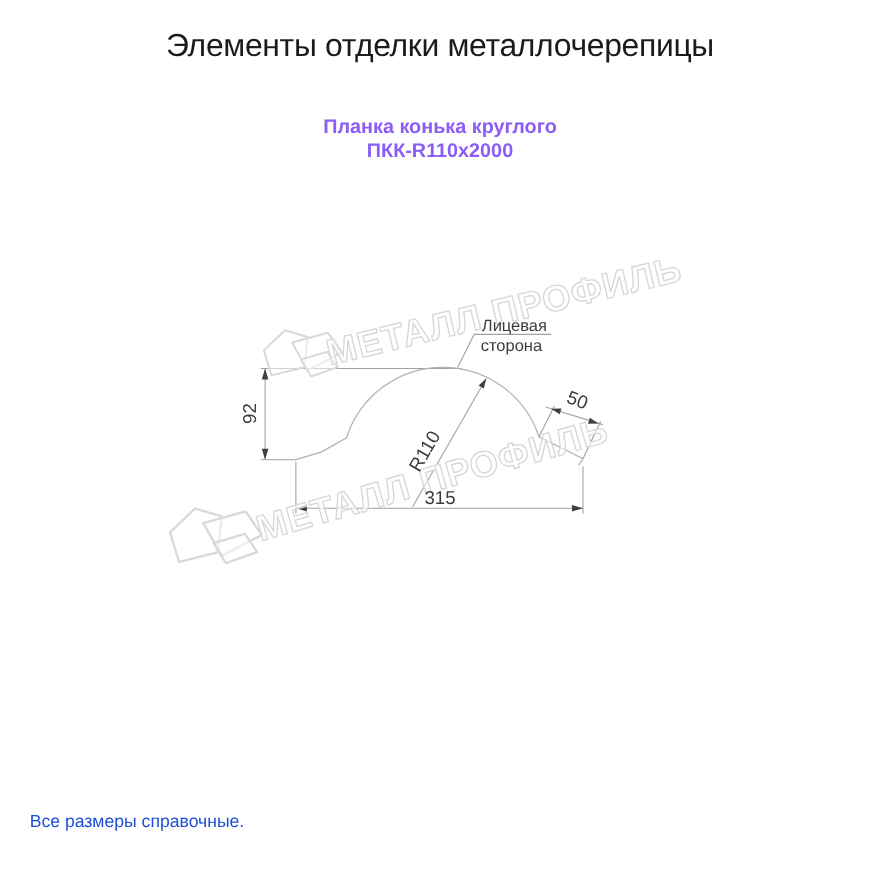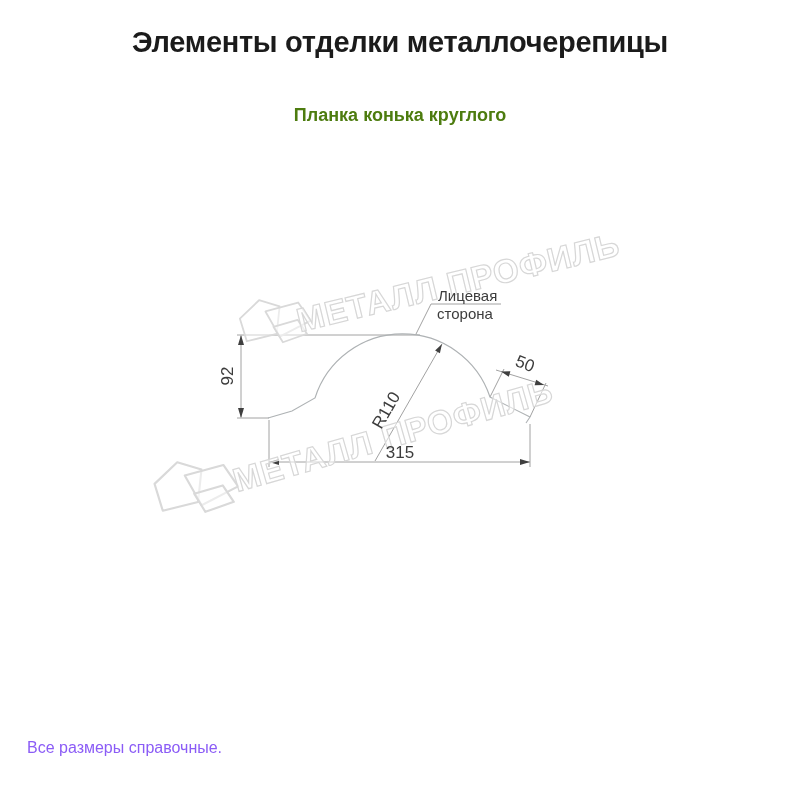--- a/index.html
+++ b/index.html
@@ -2,29 +2,29 @@
 <html><head>
 <meta charset="utf-8">
 <style>
   html,body{margin:0;padding:0;background:#ffffff;}
   .page{
     position:relative;width:800px;height:800px;background:#ffffff;overflow:hidden;
     font-family:"Liberation Sans",sans-serif;
   }
   .title{
     position:absolute;left:0;top:26px;width:800px;text-align:center;
-    font-size:29px;font-weight:bold;color:#1b1b1b;letter-spacing:-0.3px;
+    font-size:29px;font-weight:normal;color:#1b1b1b;letter-spacing:-0.3px;
   }
   .subtitle{
     position:absolute;left:0;top:104px;width:800px;text-align:center;
-    font-size:18px;font-weight:bold;color:#4d7c0f;line-height:22px;
+    font-size:18px;font-weight:bold;color:#8b5cf6;line-height:22px;
   }
   .footer{
     position:absolute;left:27px;top:736px;
-    font-size:16px;color:#8b5cf6;line-height:23px;
+    font-size:16px;color:#1d4ed8;line-height:23px;
   }
   svg.drawing{position:absolute;left:0;top:0;}
   .profile-line{fill:none;stroke:#aeb2b4;stroke-width:1.1;}
   .dim-line{stroke:#a2a2a2;stroke-width:1;fill:none;}
   .arrow{fill:#3f3f3f;stroke:none;}
   .dim-text{fill:#3c3c3c;font-size:17px;}
   .label-text{fill:#3c3c3c;font-size:15px;}
   .wm-text{
     fill:rgba(255,255,255,0.55);stroke:#d7d7d7;stroke-width:1.2;
     font-size:33px;font-weight:bold;letter-spacing:1px;
@@ -33,20 +33,21 @@
 </style>
 </head>
 <body>
 
 <div class="page">
 
   <div class="title">Элементы отделки металлочерепицы</div>
 
   <div class="subtitle">
     <div>Планка конька круглого</div>
+    <div>ПКК-R110x2000</div>
   </div>
 
   <svg class="drawing" width="800" height="800" viewBox="0 0 800 800">
 
     <defs>
       <g id="mp-logo">
         <polygon class="wm-shape" points="4,26 32,2 60,12 54,50 12,58"></polygon>
         <polygon class="wm-shape" points="40,18 86,8 102,34 58,54"></polygon>
         <polygon class="wm-shape" points="50,40 84,32 96,52 62,62"></polygon>
       </g>

